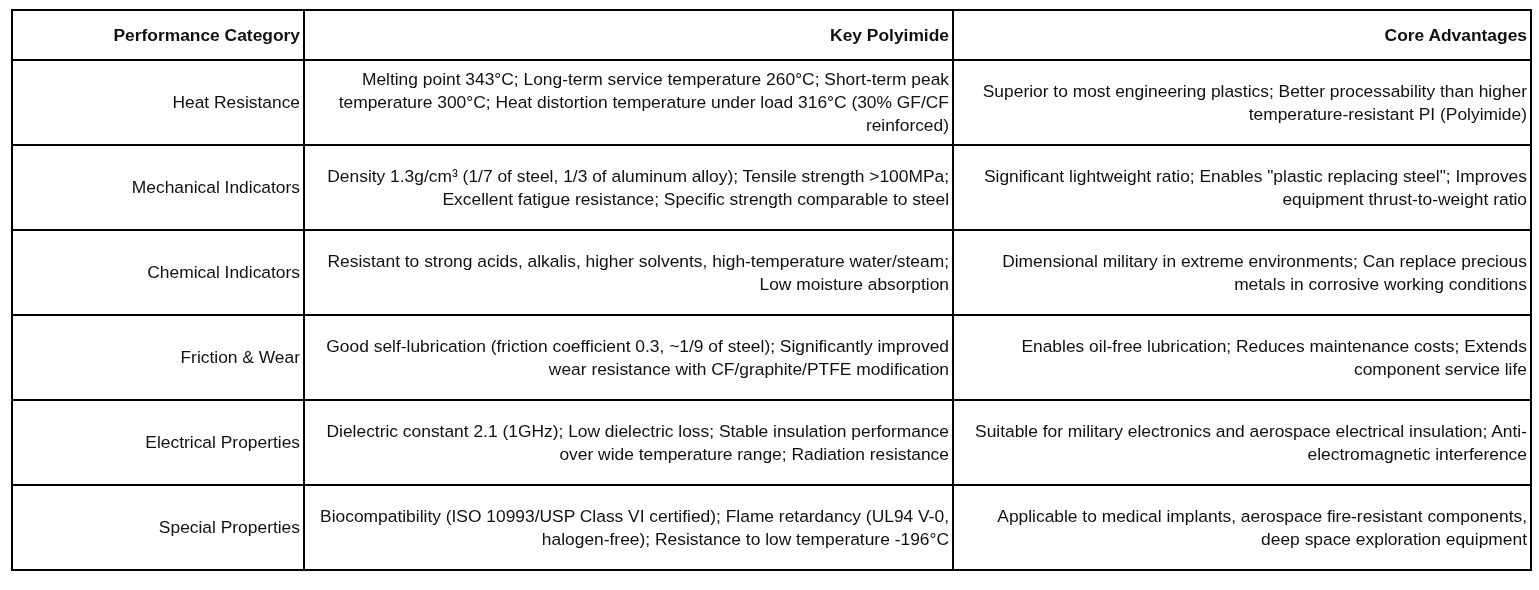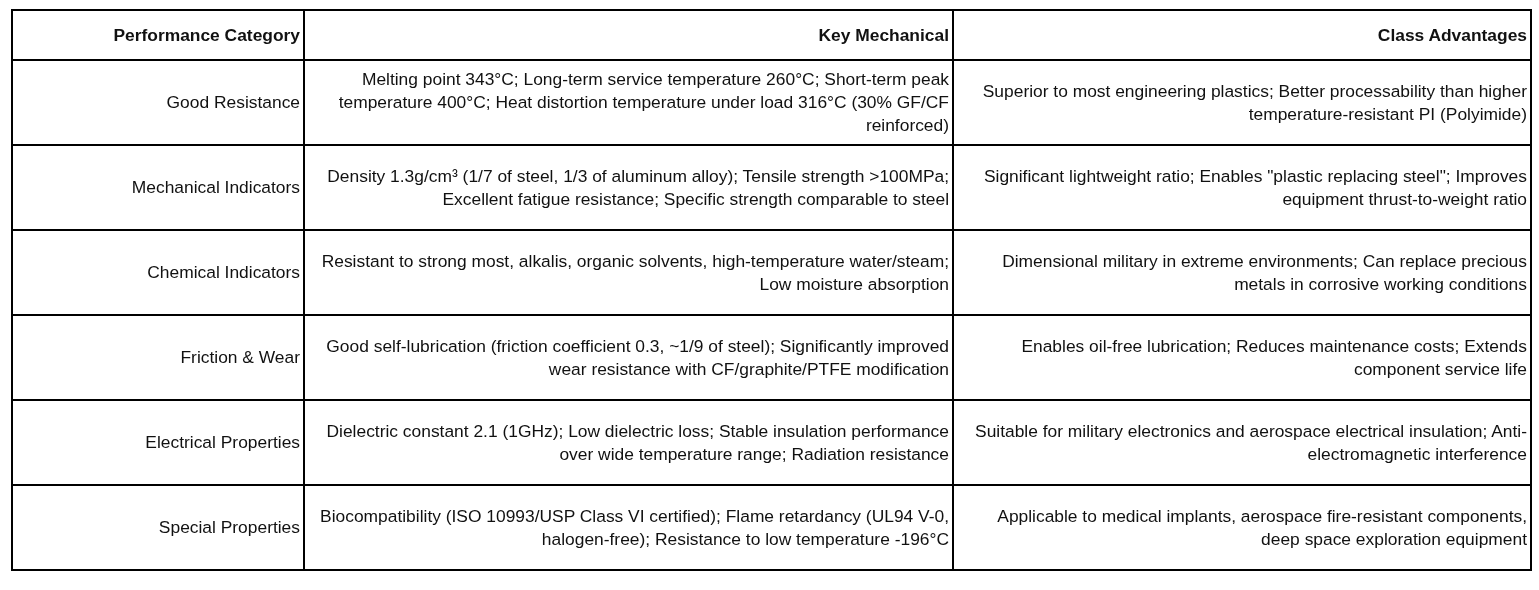--- a/index.html
+++ b/index.html
@@ -17,38 +17,38 @@
 
 <table>
   <colgroup>
       <col class="c1">
       <col class="c2">
       <col class="c3">
     </colgroup>
   <thead>
     <tr>
       <th>Performance Category</th>
-      <th>Key Mechanical</th>
-      <th>Class Advantages</th>
+      <th>Key Polyimide</th>
+      <th>Core Advantages</th>
     </tr>
   </thead>
   <tbody>
     <tr>
-      <td>Good Resistance</td>
-      <td>Melting point 343°C; Long-term service temperature 260°C; Short-term peak temperature 400°C; Heat distortion temperature under load 316°C (30% GF/CF reinforced)</td>
+      <td>Heat Resistance</td>
+      <td>Melting point 343°C; Long-term service temperature 260°C; Short-term peak temperature 300°C; Heat distortion temperature under load 316°C (30% GF/CF reinforced)</td>
       <td>Superior to most engineering plastics; Better processability than higher temperature-resistant PI (Polyimide)</td>
     </tr>
     <tr>
       <td>Mechanical Indicators</td>
       <td>Density 1.3g/cm³ (1/7 of steel, 1/3 of aluminum alloy); Tensile strength &gt;100MPa; Excellent fatigue resistance; Specific strength comparable to steel</td>
       <td>Significant lightweight ratio; Enables "plastic replacing steel"; Improves equipment thrust-to-weight ratio</td>
     </tr>
     <tr>
       <td>Chemical Indicators</td>
-      <td>Resistant to strong most, alkalis, organic solvents, high-temperature water/steam; Low moisture absorption</td>
+      <td>Resistant to strong acids, alkalis, higher solvents, high-temperature water/steam; Low moisture absorption</td>
       <td>Dimensional military in extreme environments; Can replace precious metals in corrosive working conditions</td>
     </tr>
     <tr>
       <td>Friction &amp; Wear</td>
       <td>Good self-lubrication (friction coefficient 0.3, ~1/9 of steel); Significantly improved wear resistance with CF/graphite/PTFE modification</td>
       <td>Enables oil-free lubrication; Reduces maintenance costs; Extends component service life</td>
     </tr>
     <tr>
       <td>Electrical Properties</td>
       <td>Dielectric constant 2.1 (1GHz); Low dielectric loss; Stable insulation performance over wide temperature range; Radiation resistance</td>

